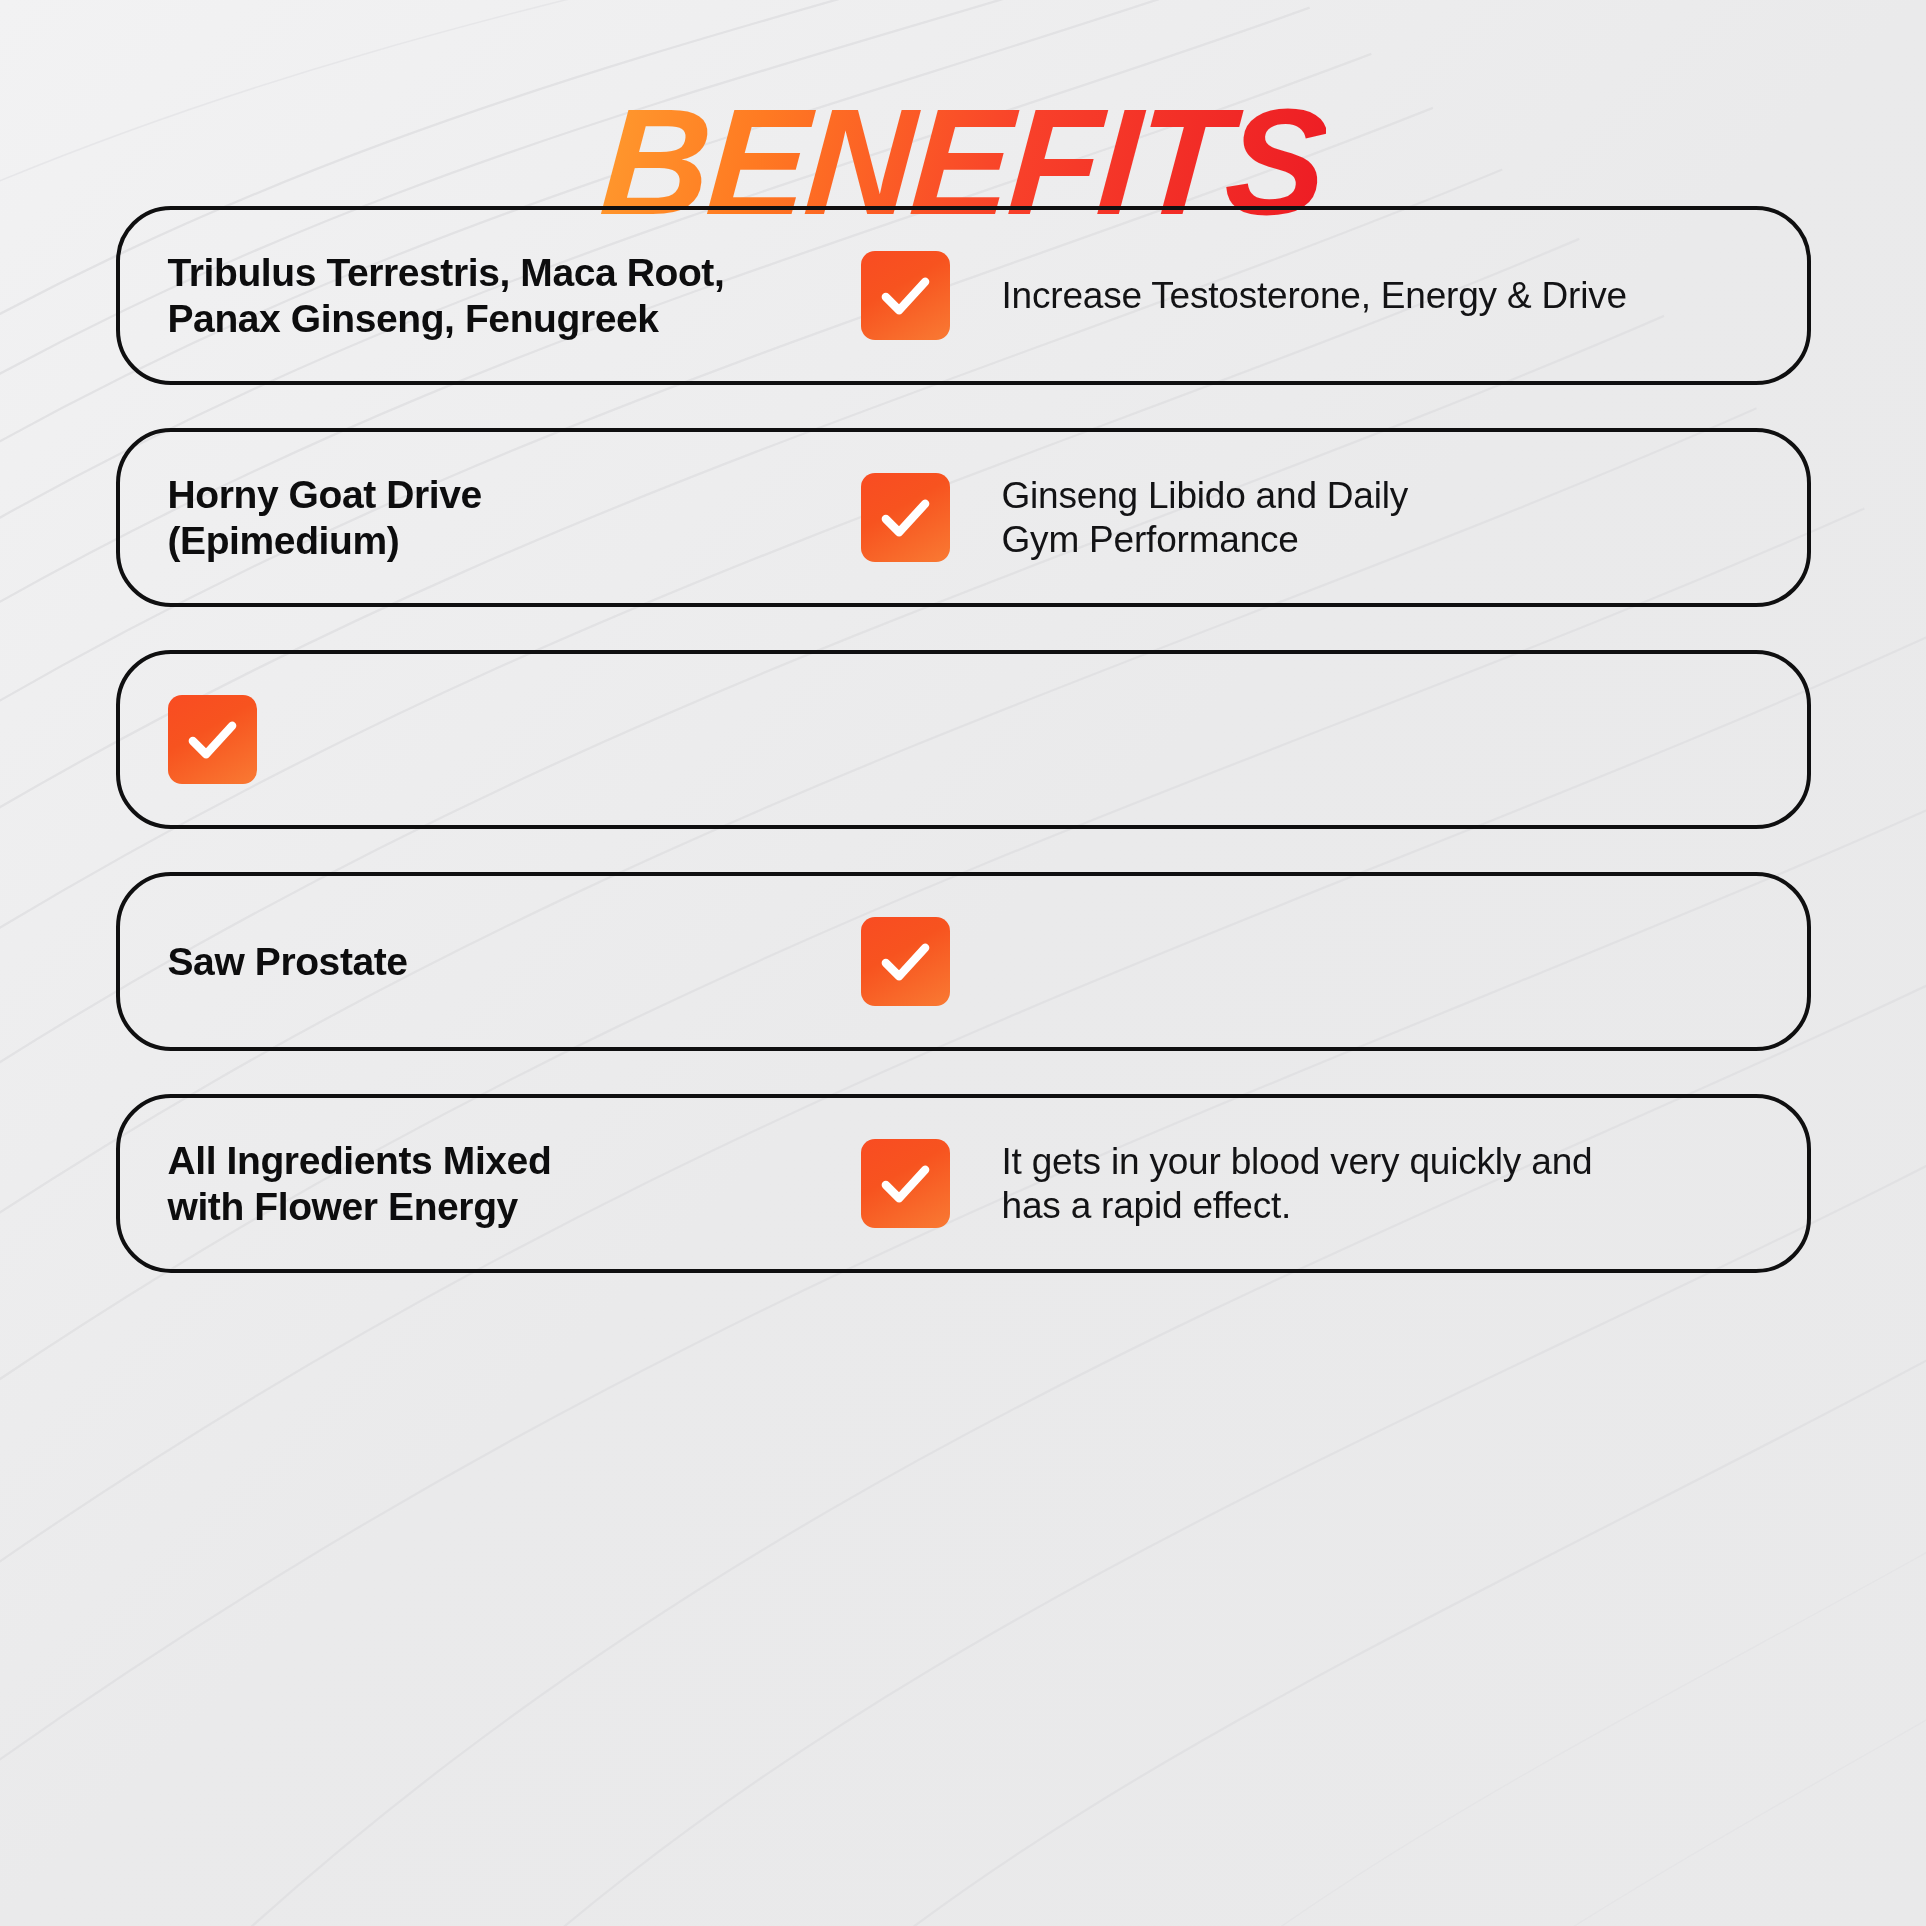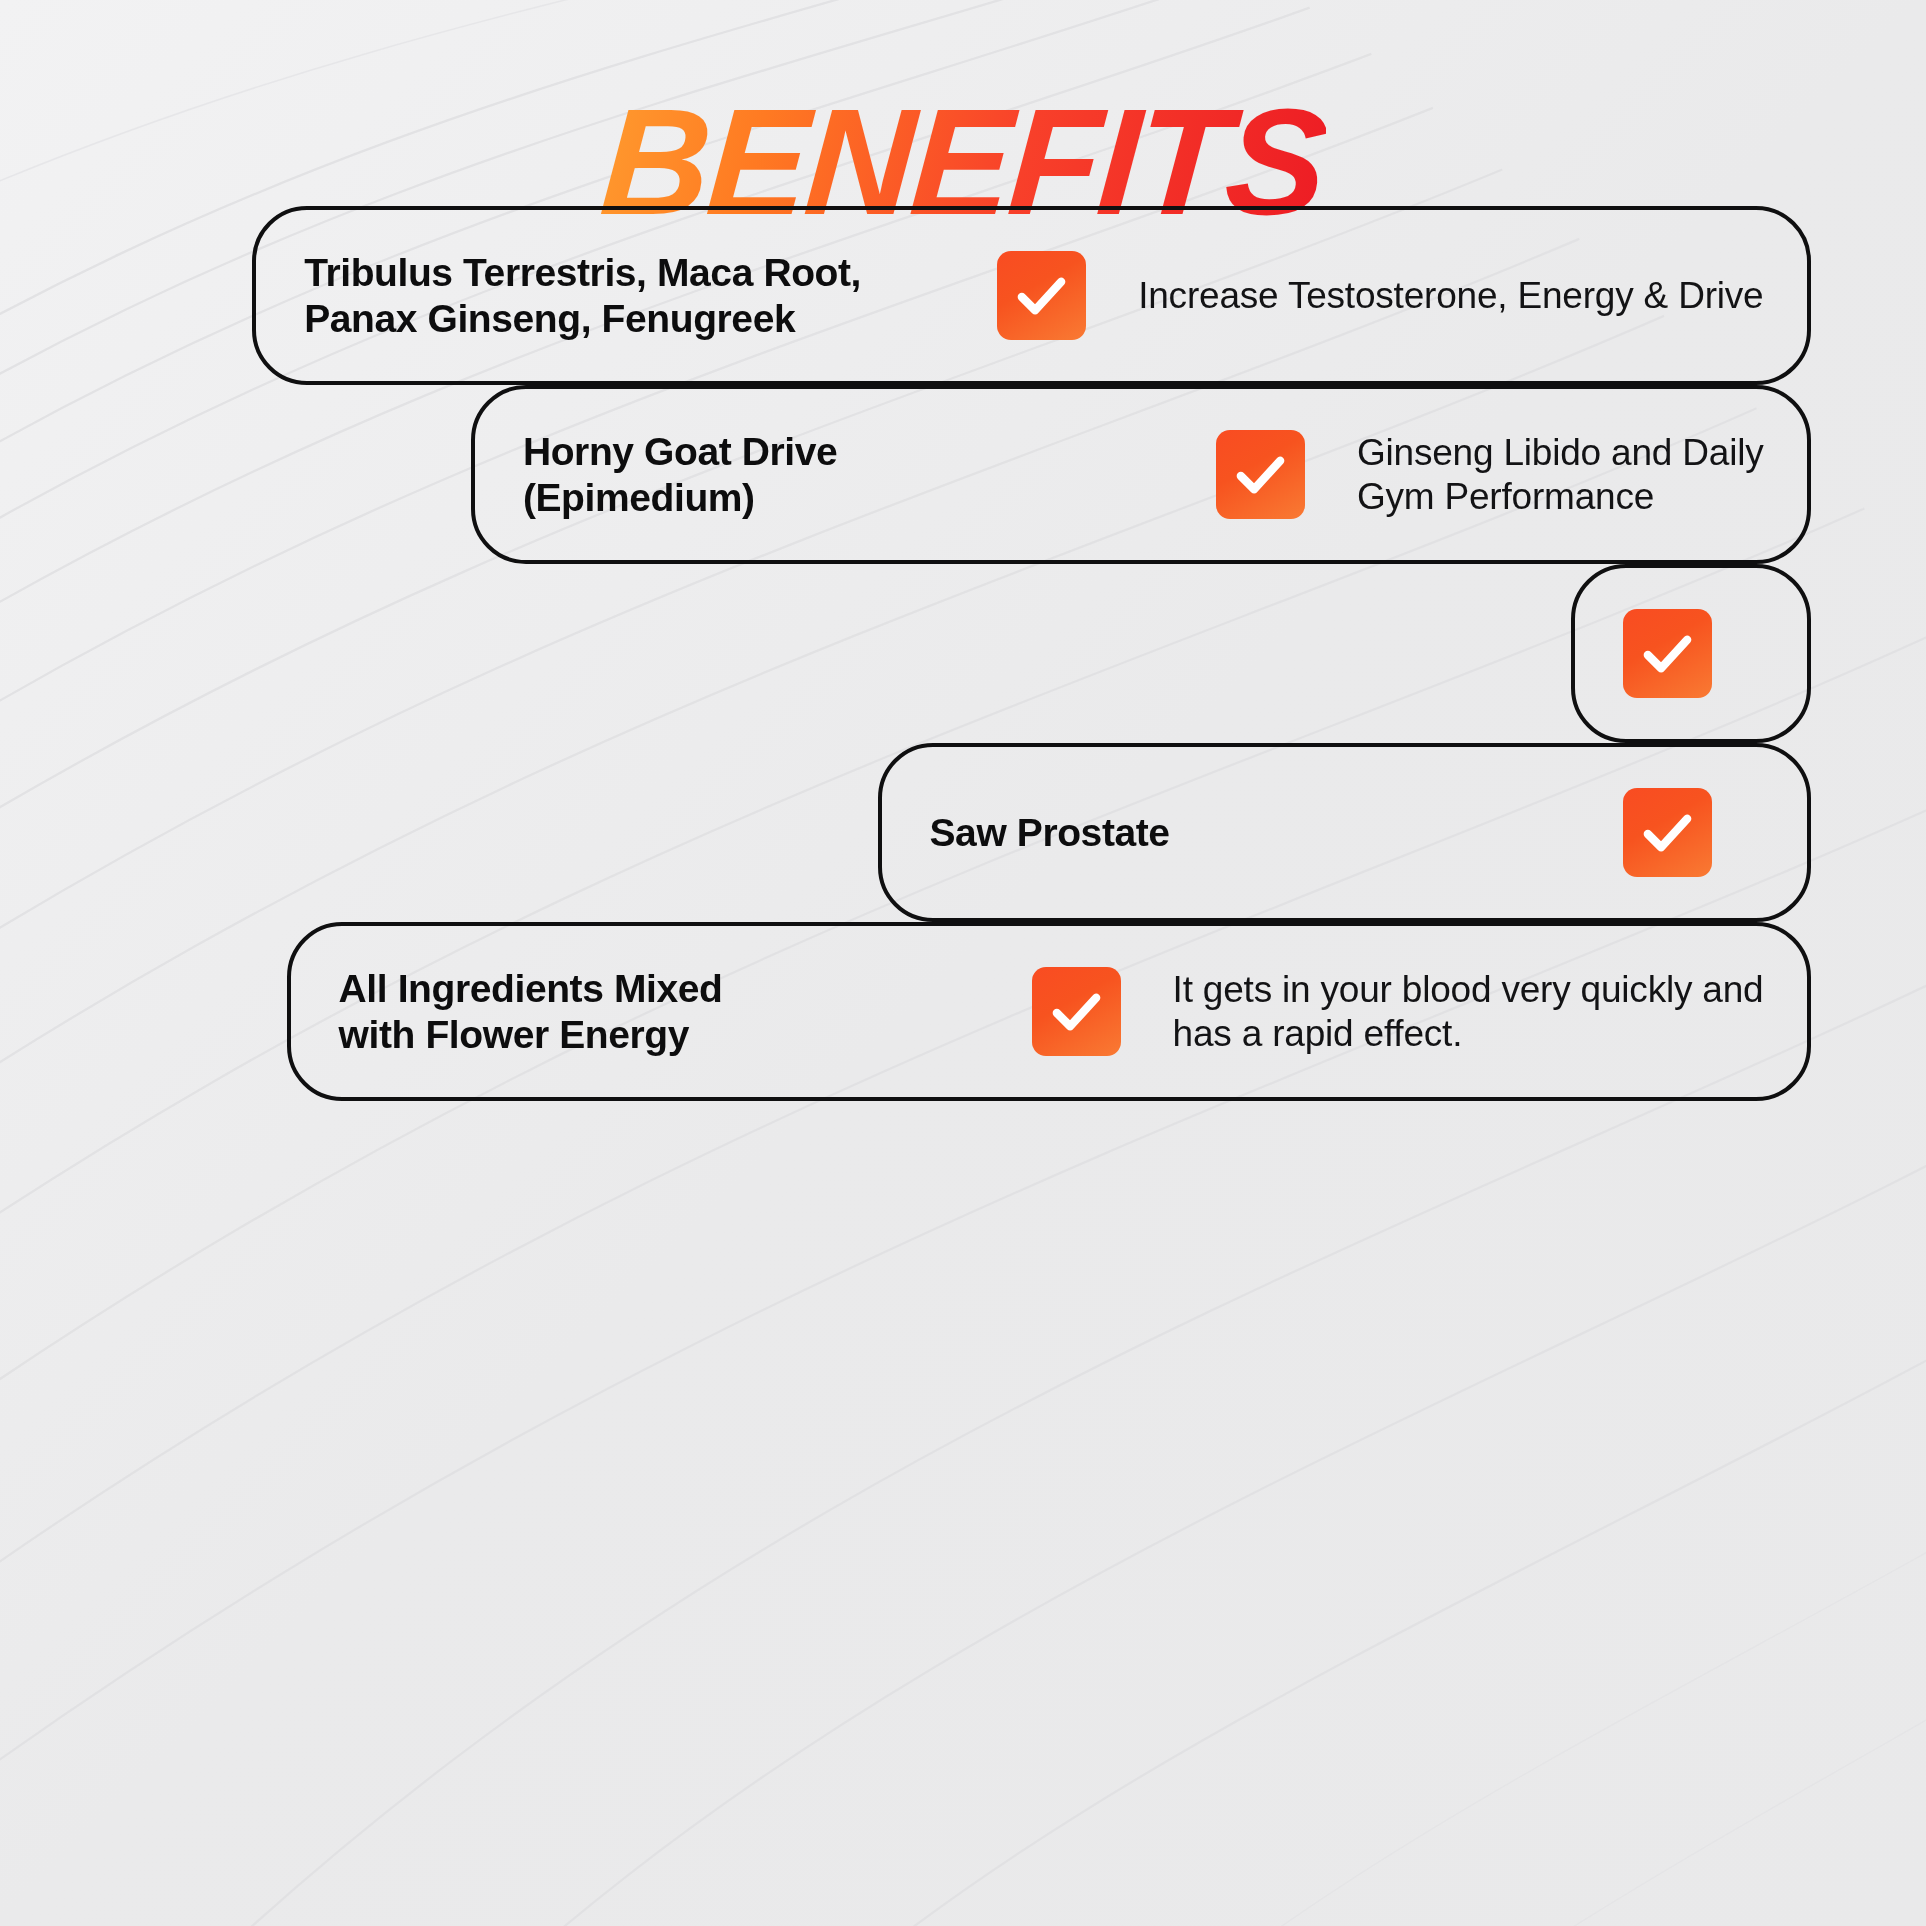--- a/index.html
+++ b/index.html
@@ -56,21 +56,21 @@
     -webkit-text-fill-color: transparent;
   }
 
   
   .rows {
     margin: 0 auto;
     width: 1695px;
     padding-top: 6.2px;
     display: flex;
     flex-direction: column;
-    align-items: flex-end;
+    gap: 43px;
   }
 
   .row {
     position: relative;
     border: 4.6px solid #0f0f10;
     border-radius: 55px;
     background: transparent;
     height: 179px;
     display: flex;
     align-items: center;

